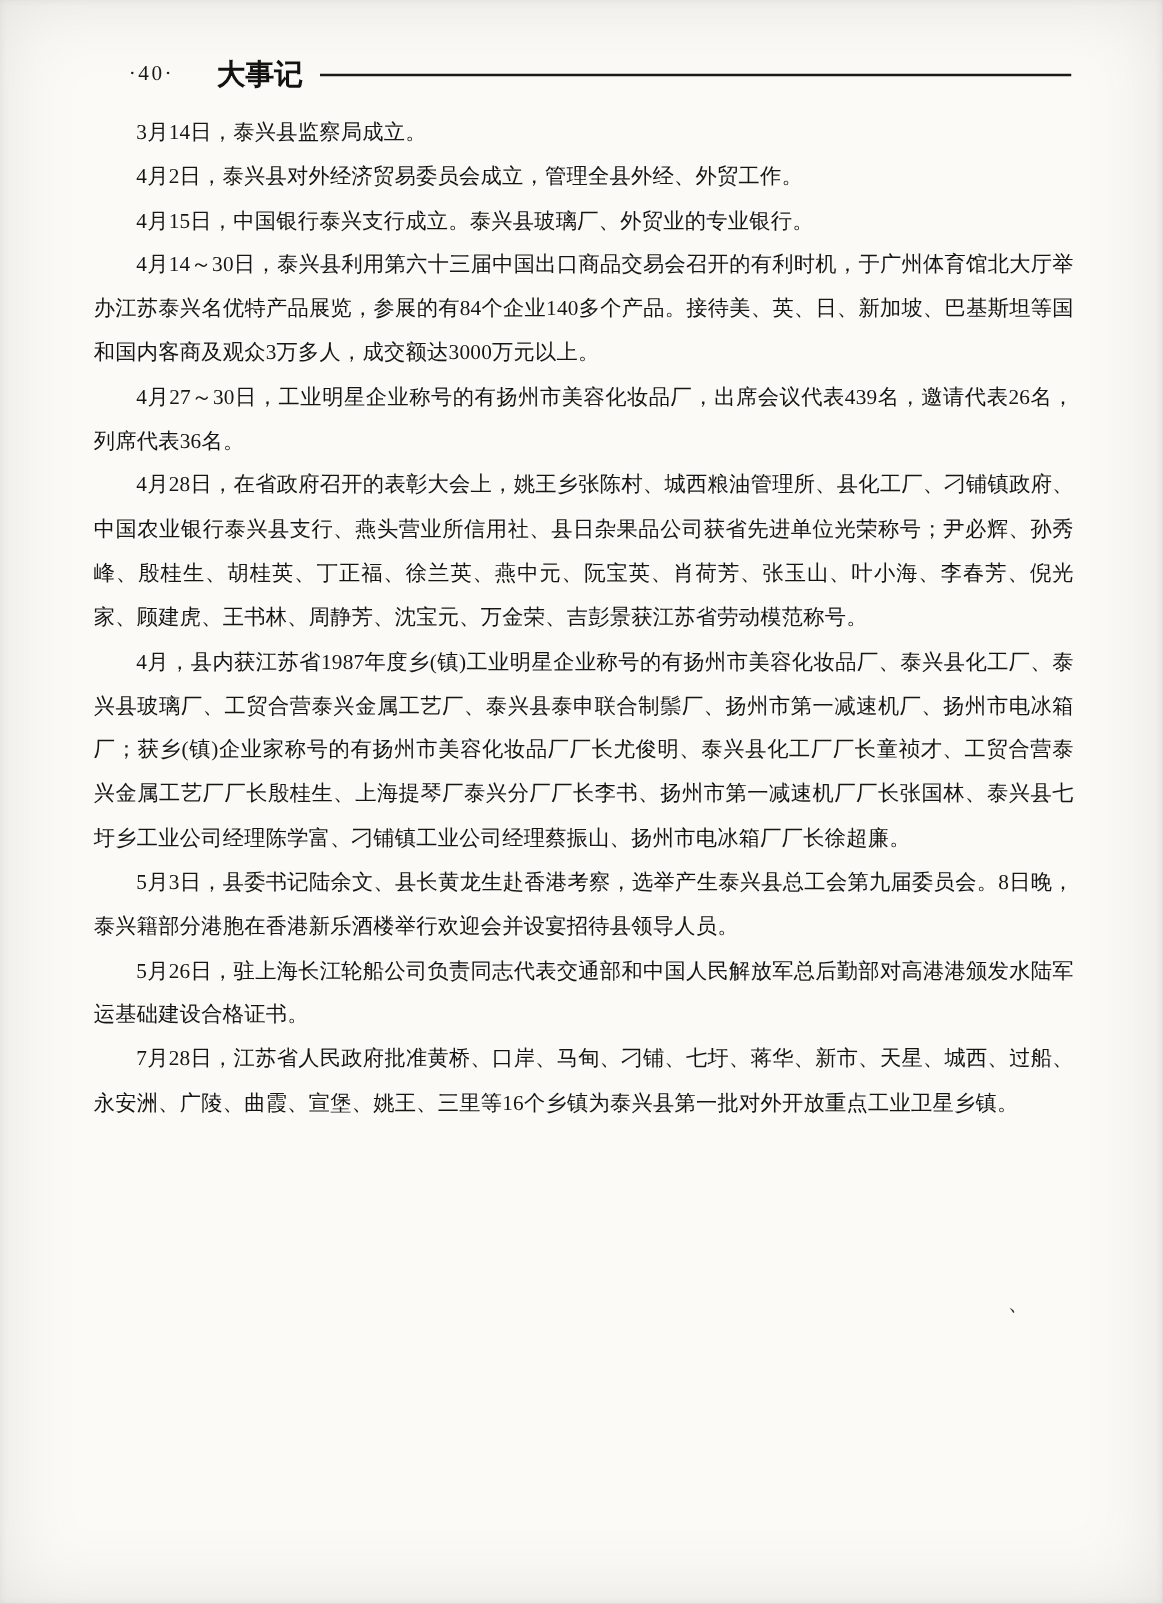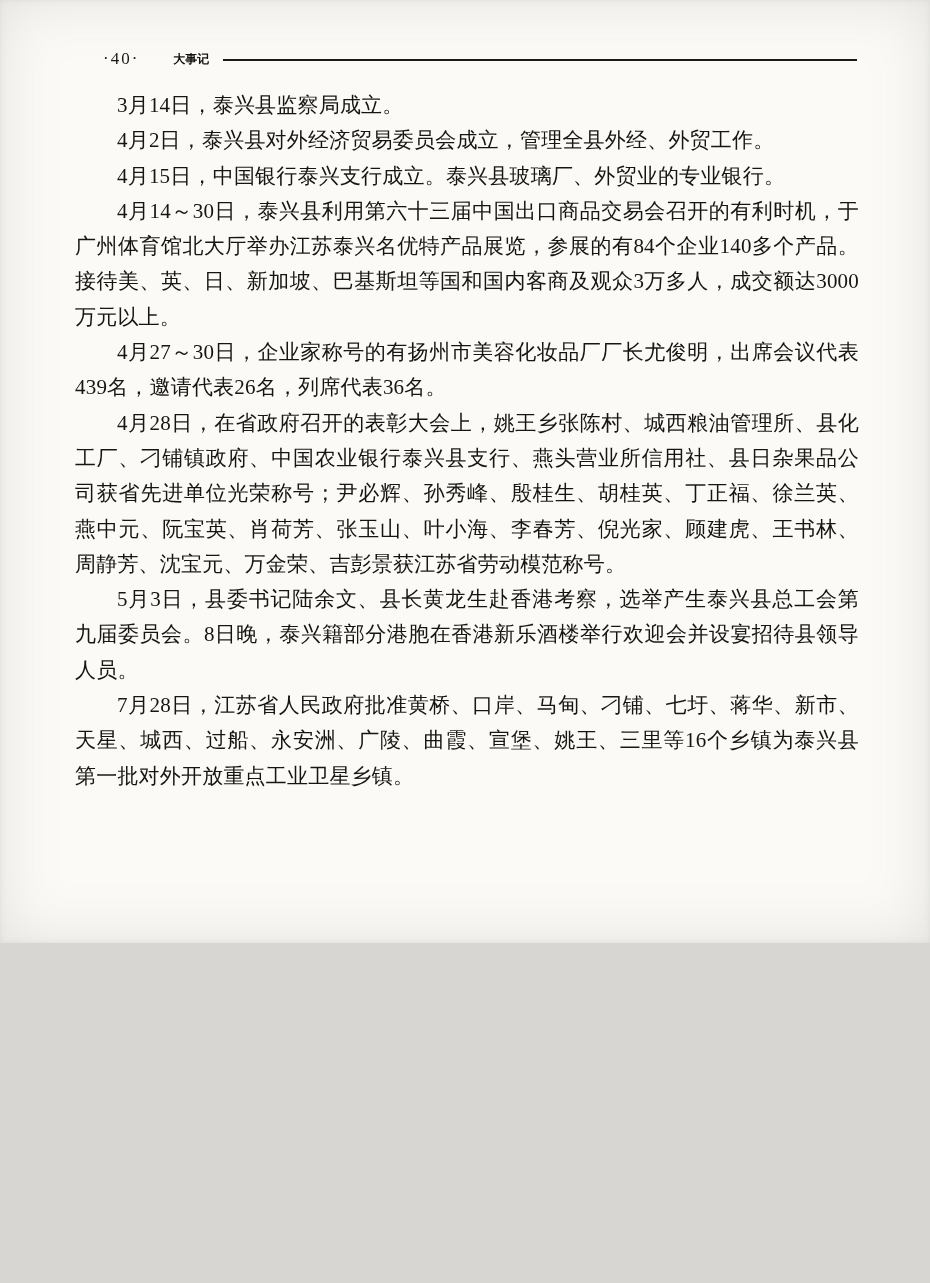--- a/index.html
+++ b/index.html
@@ -3,21 +3,21 @@
 <meta charset="utf-8">
 <style>
   html, body {
     margin: 0;
     padding: 0;
     background: #d8d6d2;
   }
   .page {
     position: relative;
     width: 930px;
-    height: 943px;
+    height: 1283px;
     margin: 0 auto;
     background: #fbfaf7;
     box-shadow: inset 0 0 60px rgba(120,115,105,0.18), inset 0 0 6px rgba(90,85,75,0.10);
     overflow: hidden;
     font-family: "Liberation Serif", "DejaVu Serif", serif;
     color: #171513;
   }
   .header {
     position: absolute;
     top: 46px;
@@ -27,21 +27,21 @@
     display: flex;
     align-items: center;
   }
   .page-number {
     font-size: 17px;
     letter-spacing: 2px;
     white-space: nowrap;
     color: #1b1916;
   }
   .running-title {
-    font-size: 12px;
+    font-size: 23px;
     font-weight: bold;
     margin-left: 34px;
     white-space: nowrap;
     color: #141210;
     font-family: "Liberation Sans", "DejaVu Sans", sans-serif;
   }
   .header-rule {
     flex: 1;
     height: 0;
     border-top: 2.5px solid #1c1a17;
@@ -49,21 +49,21 @@
     margin-top: 2px;
   }
   .body-text {
     position: absolute;
     top: 88px;
     left: 75px;
     width: 784px;
   }
   .para {
     margin: 0;
-    font-size: 21px;
+    font-size: 17px;
     line-height: 35.3px;
     text-align: justify;
     text-indent: 2em;
     letter-spacing: 0.2px;
     word-break: break-all;
   }
   .stray-mark {
     position: absolute;
     top: 1030px;
     left: 806px;
@@ -80,21 +80,23 @@
     <span class="page-number">·40·</span>
     <span class="running-title">大事记</span>
     <span class="header-rule"></span>
   </div>
 
   <div class="body-text">
       <p class="para">3月14日，泰兴县监察局成立。</p>
       <p class="para">4月2日，泰兴县对外经济贸易委员会成立，管理全县外经、外贸工作。</p>
       <p class="para">4月15日，中国银行泰兴支行成立。泰兴县玻璃厂、外贸业的专业银行。</p>
       <p class="para">4月14～30日，泰兴县利用第六十三届中国出口商品交易会召开的有利时机，于广州体育馆北大厅举办江苏泰兴名优特产品展览，参展的有84个企业140多个产品。接待美、英、日、新加坡、巴基斯坦等国和国内客商及观众3万多人，成交额达3000万元以上。</p>
-      <p class="para">4月27～30日，企业家称号的有扬州市美容化妆品厂厂长尤俊明，出席会议代表439名，邀请代表26名，列席代表36名。</p>
+      <p class="para">4月27～30日，工业明星企业称号的有扬州市美容化妆品厂，出席会议代表439名，邀请代表26名，列席代表36名。</p>
       <p class="para">4月28日，在省政府召开的表彰大会上，姚王乡张陈村、城西粮油管理所、县化工厂、刁铺镇政府、中国农业银行泰兴县支行、燕头营业所信用社、县日杂果品公司获省先进单位光荣称号；尹必辉、孙秀峰、殷桂生、胡桂英、丁正福、徐兰英、燕中元、阮宝英、肖荷芳、张玉山、叶小海、李春芳、倪光家、顾建虎、王书林、周静芳、沈宝元、万金荣、吉彭景获江苏省劳动模范称号。</p>
+      <p class="para">4月，县内获江苏省1987年度乡(镇)工业明星企业称号的有扬州市美容化妆品厂、泰兴县化工厂、泰兴县玻璃厂、工贸合营泰兴金属工艺厂、泰兴县泰申联合制鬃厂、扬州市第一减速机厂、扬州市电冰箱厂；获乡(镇)企业家称号的有扬州市美容化妆品厂厂长尤俊明、泰兴县化工厂厂长童祯才、工贸合营泰兴金属工艺厂厂长殷桂生、上海提琴厂泰兴分厂厂长李书、扬州市第一减速机厂厂长张国林、泰兴县七圩乡工业公司经理陈学富、刁铺镇工业公司经理蔡振山、扬州市电冰箱厂厂长徐超廉。</p>
       <p class="para">5月3日，县委书记陆余文、县长黄龙生赴香港考察，选举产生泰兴县总工会第九届委员会。8日晚，泰兴籍部分港胞在香港新乐酒楼举行欢迎会并设宴招待县领导人员。</p>
+      <p class="para">5月26日，驻上海长江轮船公司负责同志代表交通部和中国人民解放军总后勤部对高港港颁发水陆军运基础建设合格证书。</p>
       <p class="para">7月28日，江苏省人民政府批准黄桥、口岸、马甸、刁铺、七圩、蒋华、新市、天星、城西、过船、永安洲、广陵、曲霞、宣堡、姚王、三里等16个乡镇为泰兴县第一批对外开放重点工业卫星乡镇。</p>
     </div>
 
   <span class="stray-mark">、</span>
 
 </div>
 
 </body></html>

